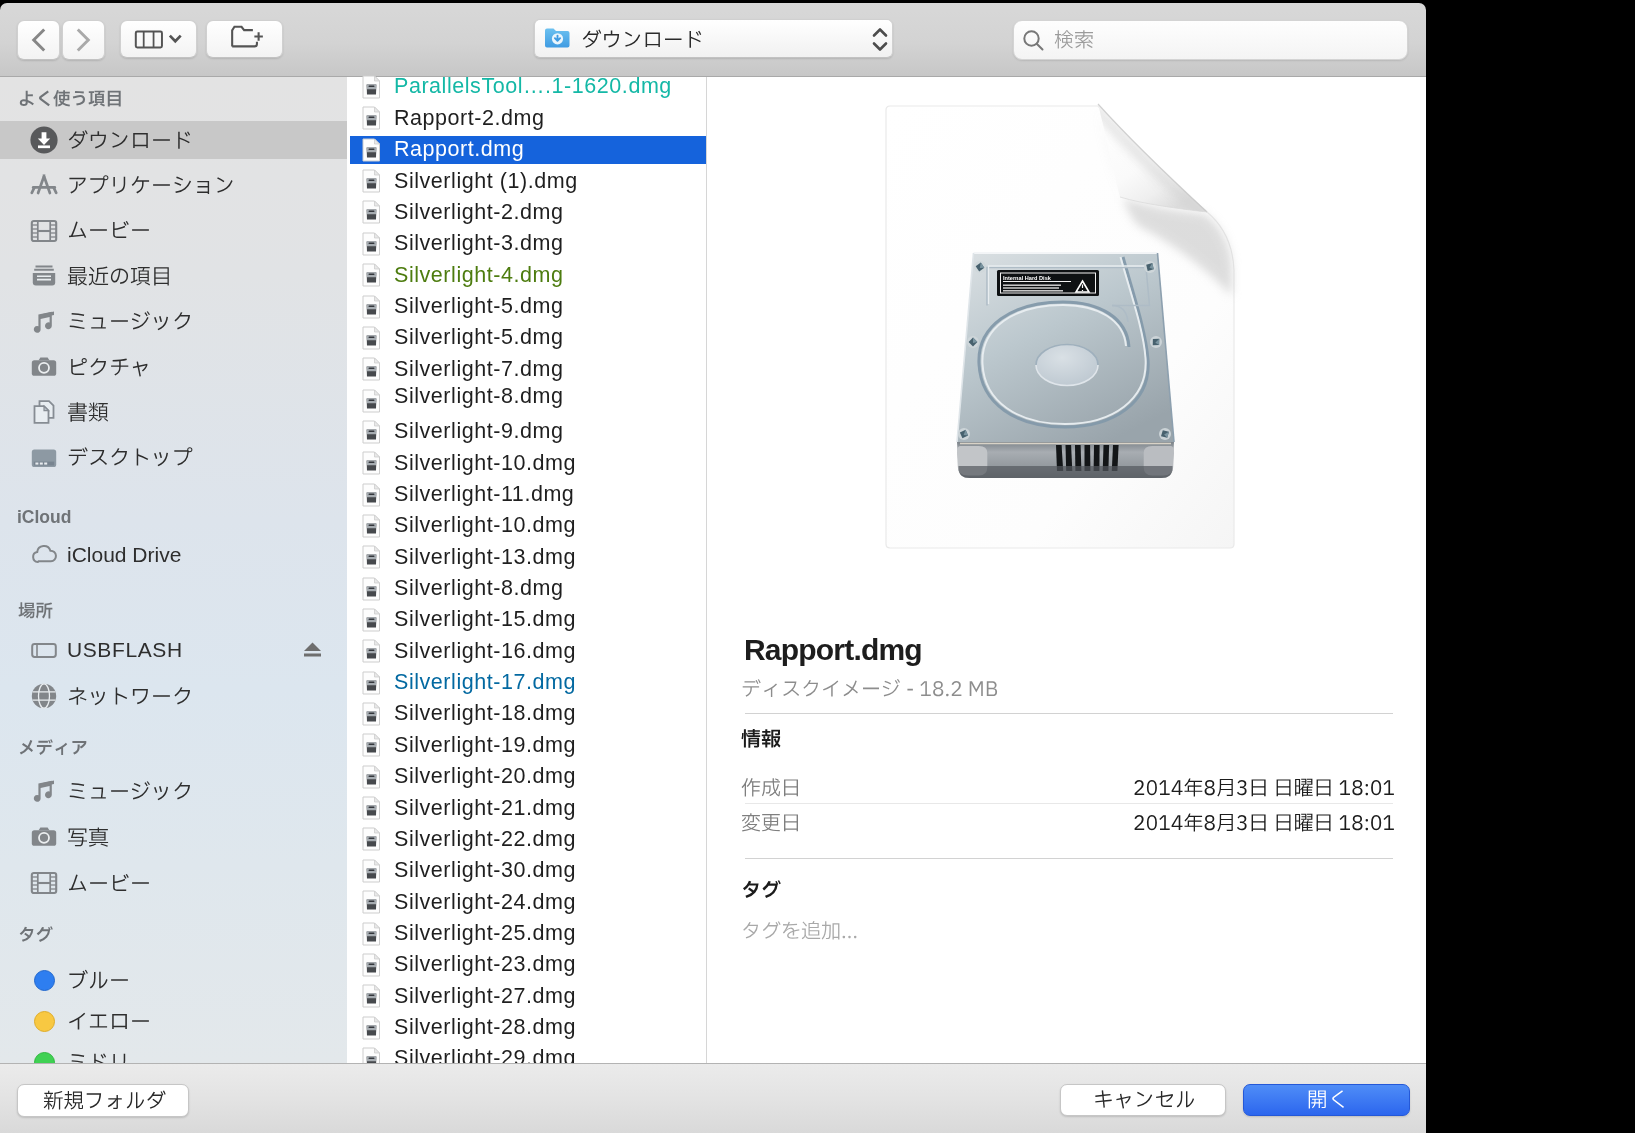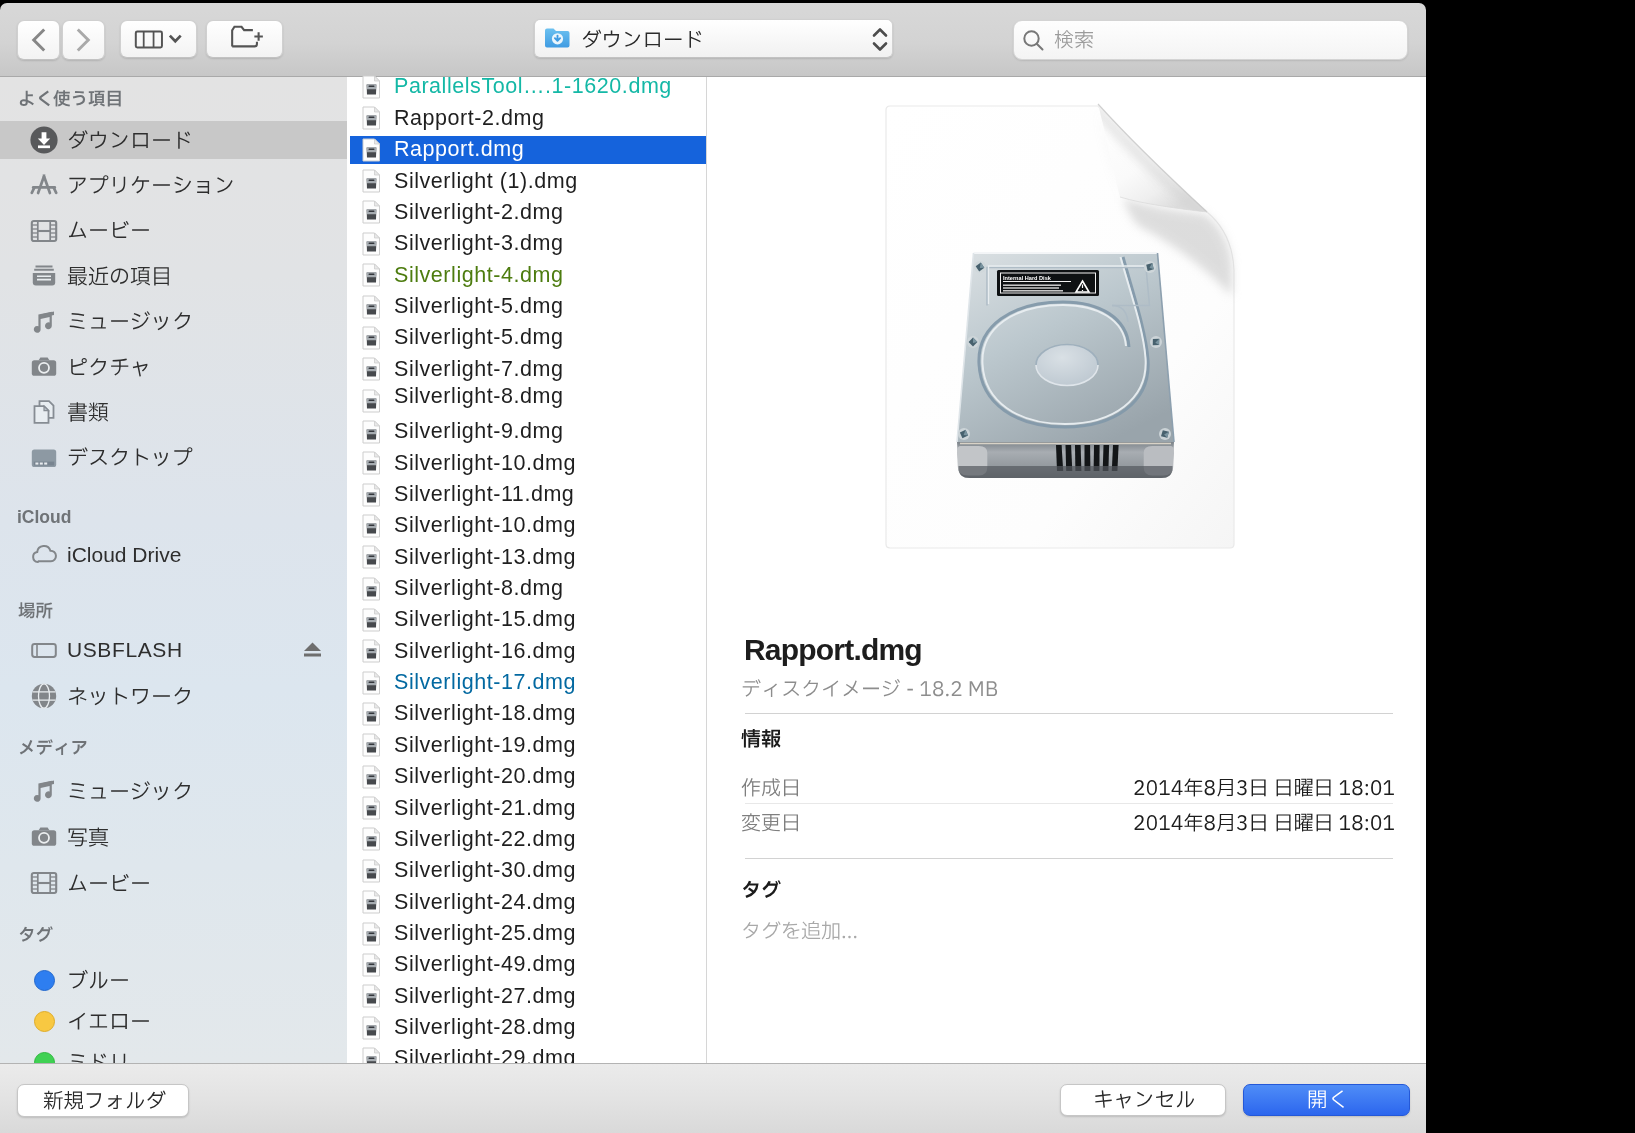--- a/index.html
+++ b/index.html
@@ -468,21 +468,21 @@
 <rect x="6.6" y="10.4" width="5.8" height="1.5" rx="0.5" fill="#34373c"></rect>
 </svg></div>
 <div style="position:absolute;left:394px;top:920.9px;z-index:4;font:400 21.5px 'Liberation Sans',sans-serif;letter-spacing:0.55px;color:#1f1f1f;white-space:nowrap">Silverlight-25.dmg</div>
 <div style="position:absolute;left:362px;top:952.8px;z-index:4;width:19px;height:24px"><svg width="19" height="24" viewBox="0 0 19 24">
 <path d="M1 1 h11.5 L17.5 6 V23 H1 Z" fill="#fdfdfd" stroke="#cdcdcd" stroke-width="1"></path>
 <path d="M12.5 1 L17.5 6 H12.5 Z" fill="#e8e8e8" stroke="#cdcdcd" stroke-width="0.8"></path>
 <path d="M4.6 9.4 h9.8 l-0.4 10 H5 Z" fill="#46494d"></path>
 <path d="M4.8 9.6 h9.4 l-0.2 4.6 H5 Z" fill="#a6acb1"></path>
 <rect x="6.6" y="10.4" width="5.8" height="1.5" rx="0.5" fill="#34373c"></rect>
 </svg></div>
-<div style="position:absolute;left:394px;top:952.2px;z-index:4;font:400 21.5px 'Liberation Sans',sans-serif;letter-spacing:0.55px;color:#1f1f1f;white-space:nowrap">Silverlight-49.dmg</div>
+<div style="position:absolute;left:394px;top:952.2px;z-index:4;font:400 21.5px 'Liberation Sans',sans-serif;letter-spacing:0.55px;color:#1f1f1f;white-space:nowrap">Silverlight-23.dmg</div>
 <div style="position:absolute;left:362px;top:984.2px;z-index:4;width:19px;height:24px"><svg width="19" height="24" viewBox="0 0 19 24">
 <path d="M1 1 h11.5 L17.5 6 V23 H1 Z" fill="#fdfdfd" stroke="#cdcdcd" stroke-width="1"></path>
 <path d="M12.5 1 L17.5 6 H12.5 Z" fill="#e8e8e8" stroke="#cdcdcd" stroke-width="0.8"></path>
 <path d="M4.6 9.4 h9.8 l-0.4 10 H5 Z" fill="#46494d"></path>
 <path d="M4.8 9.6 h9.4 l-0.2 4.6 H5 Z" fill="#a6acb1"></path>
 <rect x="6.6" y="10.4" width="5.8" height="1.5" rx="0.5" fill="#34373c"></rect>
 </svg></div>
 <div style="position:absolute;left:394px;top:983.6px;z-index:4;font:400 21.5px 'Liberation Sans',sans-serif;letter-spacing:0.55px;color:#1f1f1f;white-space:nowrap">Silverlight-27.dmg</div>
 <div style="position:absolute;left:362px;top:1015.5px;z-index:4;width:19px;height:24px"><svg width="19" height="24" viewBox="0 0 19 24">
 <path d="M1 1 h11.5 L17.5 6 V23 H1 Z" fill="#fdfdfd" stroke="#cdcdcd" stroke-width="1"></path>

